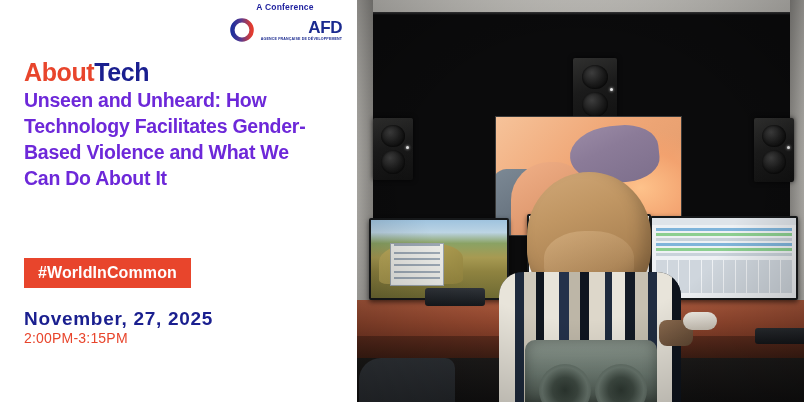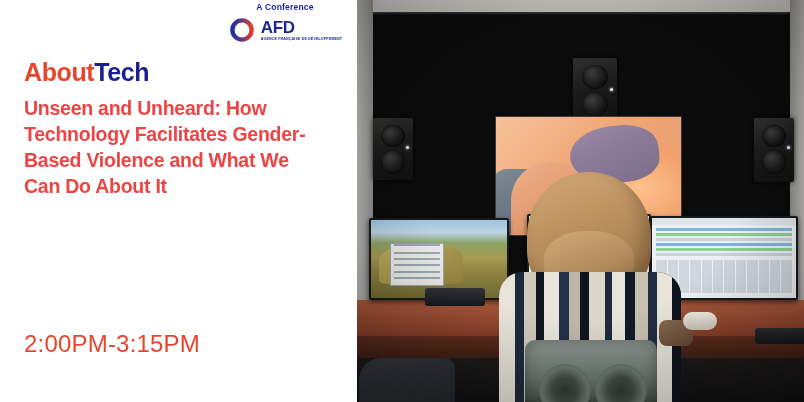--- a/index.html
+++ b/index.html
@@ -40,21 +40,21 @@
     line-height:1.2;
     margin-bottom:4px;
   }
   .afd-logo {
     display:flex;
     align-items:center;
     justify-content:center;
     gap:5px;
   }
   .afd-ring { width:28px; height:28px; display:block; flex:0 0 28px; }
-  .afd-wordmark { text-align:left; line-height:1; }
+  .afd-wordmark { text-align:right; line-height:1; }
   .afd-name {
     font-size:17px;
     font-weight:700;
     color:#1a2a8f;
     letter-spacing:-0.3px;
     line-height:1;
     display:block;
   }
   .afd-tagline {
     font-size:3.6px;
@@ -76,26 +76,26 @@
     line-height:1;
     letter-spacing:-0.4px;
     white-space:nowrap;
   }
   .brand .tech { color:#e8452c; }
   .brand .talks { color:#1a1f8f; }
 
   
   .headline {
     position:absolute;
-    left:24px; top:96px;
+    left:24px; top:88px;
     width:300px;
     font-size:19.5px;
     font-weight:700;
     line-height:1.33;
-    color:#ef4444;
+    color:#6d28d9;
     letter-spacing:-0.25px;
   }
 
   
   .hashtag-badge {
     position:absolute;
     left:24px; top:258px;
     height:30px;
     padding:0 14px;
     background:#e8452c;
@@ -114,21 +114,21 @@
     left:24px; top:308px;
     font-size:19px;
     font-weight:700;
     color:#1a1f8f;
     letter-spacing:.7px;
     white-space:nowrap;
   }
   .time-line {
     position:absolute;
     left:24px; top:330px;
-    font-size:24px;
+    font-size:14px;
     font-weight:400;
     color:#e8452c;
     letter-spacing:.2px;
     white-space:nowrap;
   }
 
   
   .photo-panel {
     position:relative;
     width:447px; height:402px;
@@ -439,21 +439,23 @@
         </span>
       </div>
     </div>
 
     <div class="brand">
       <span class="tech">About</span><span class="talks">Tech</span>
     </div>
 
     <h1 class="headline">Unseen and Unheard: How Technology Facilitates Gender-Based Violence and What We Can Do About It</h1>
 
-
+    <div class="hashtag-badge">#WorldInCommon</div>
+
+    <div class="date-line">November, 27, 2025</div>
     <div class="time-line">2:00PM-3:15PM</div>
   </div>
 
   <div class="photo-panel">
     <div class="photo">
 
       <div class="room-walls"></div>
       <div class="back-wall"></div>
       <div class="wall-left-trim"></div>
       <div class="wall-right-trim"></div>

